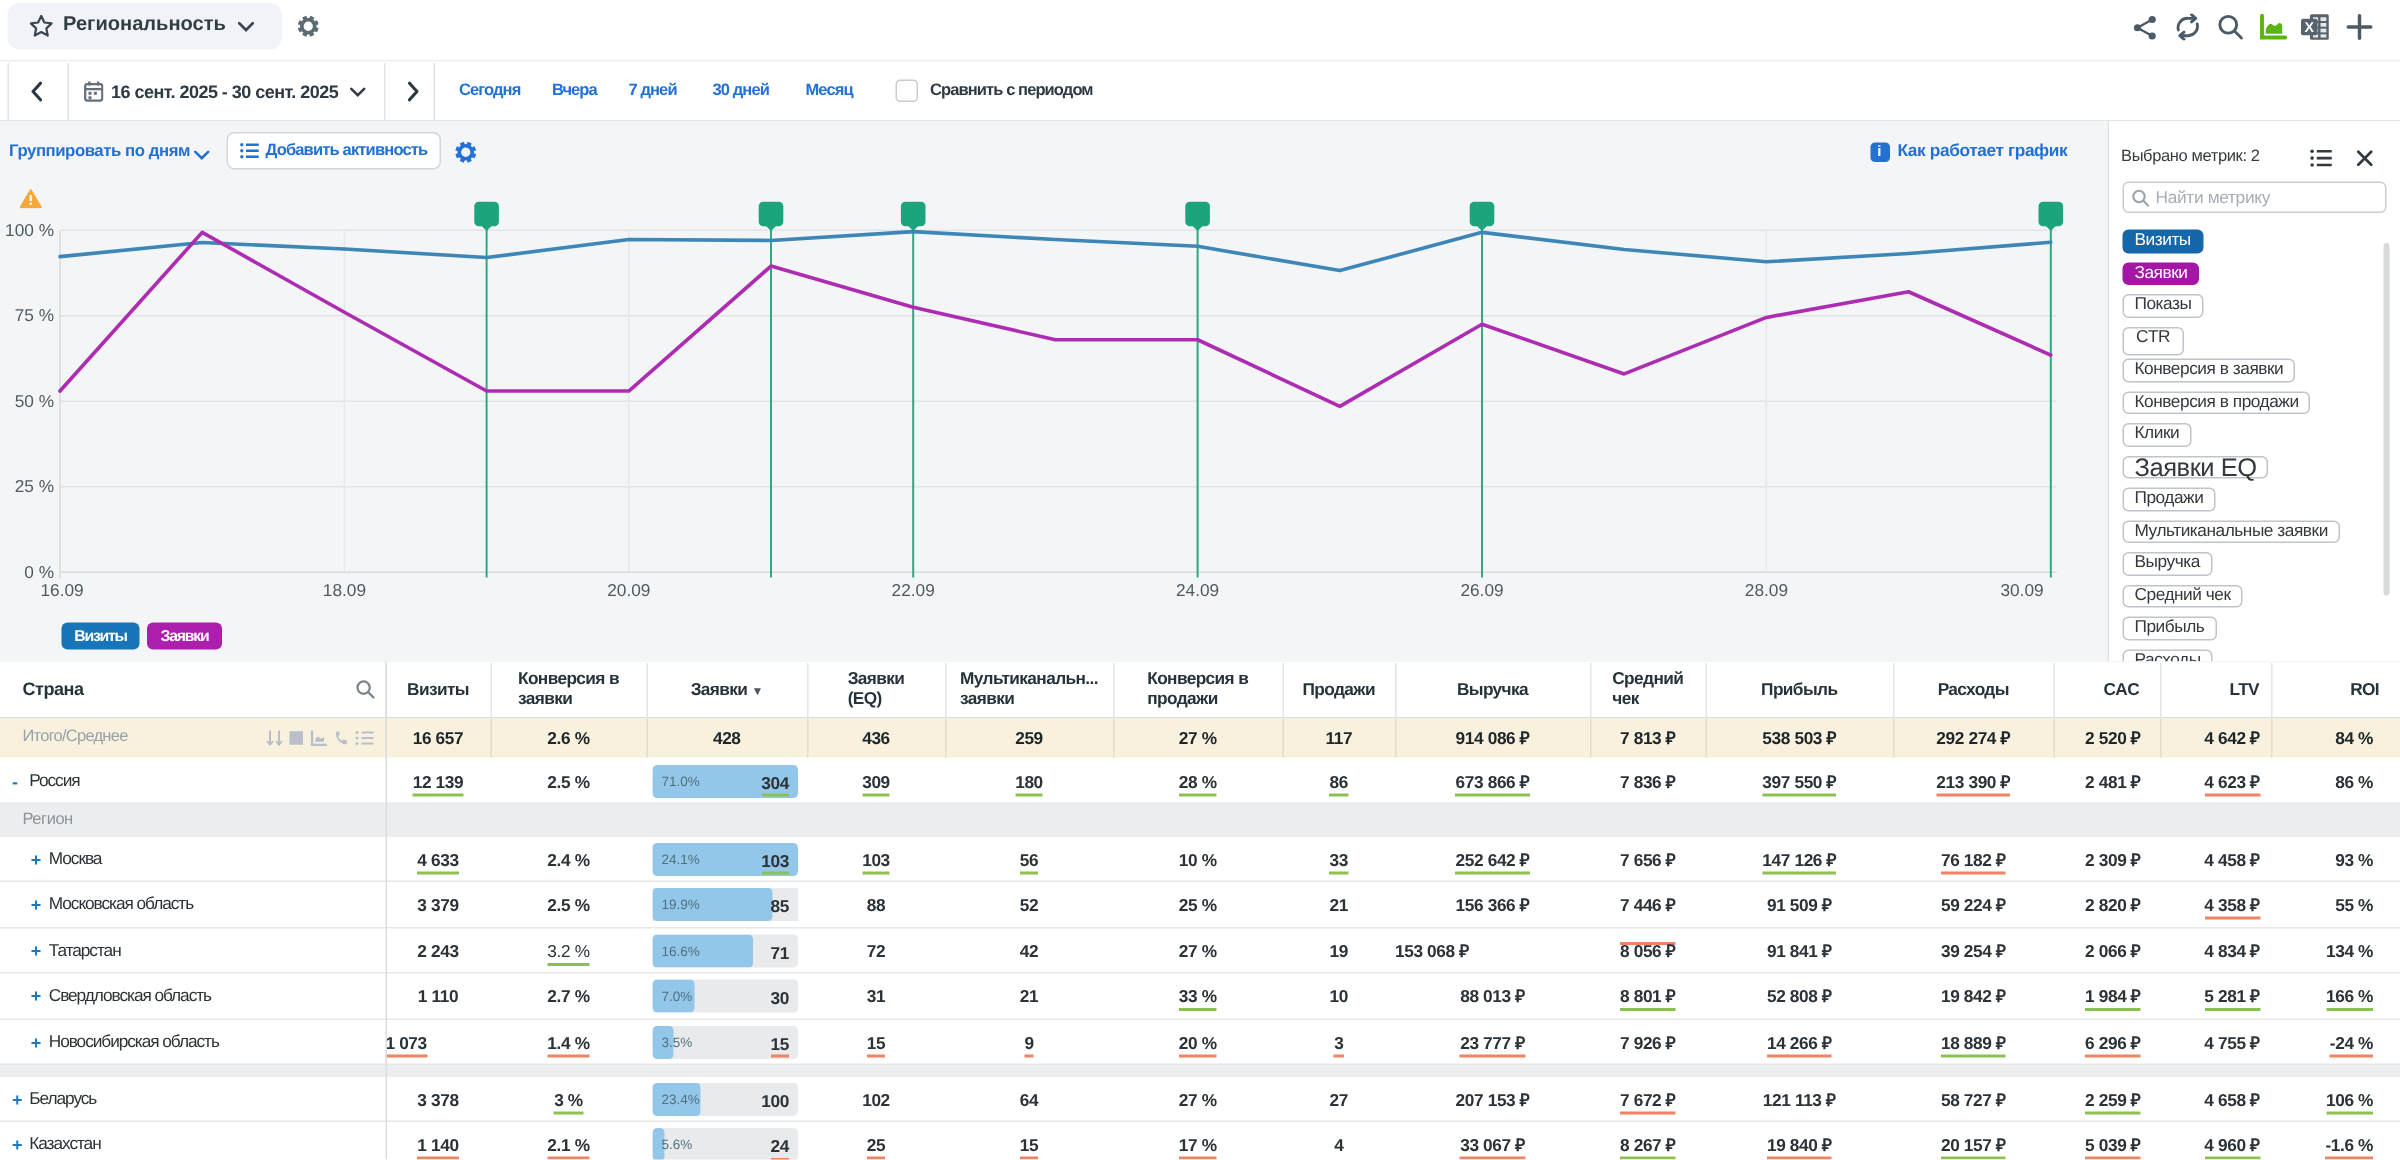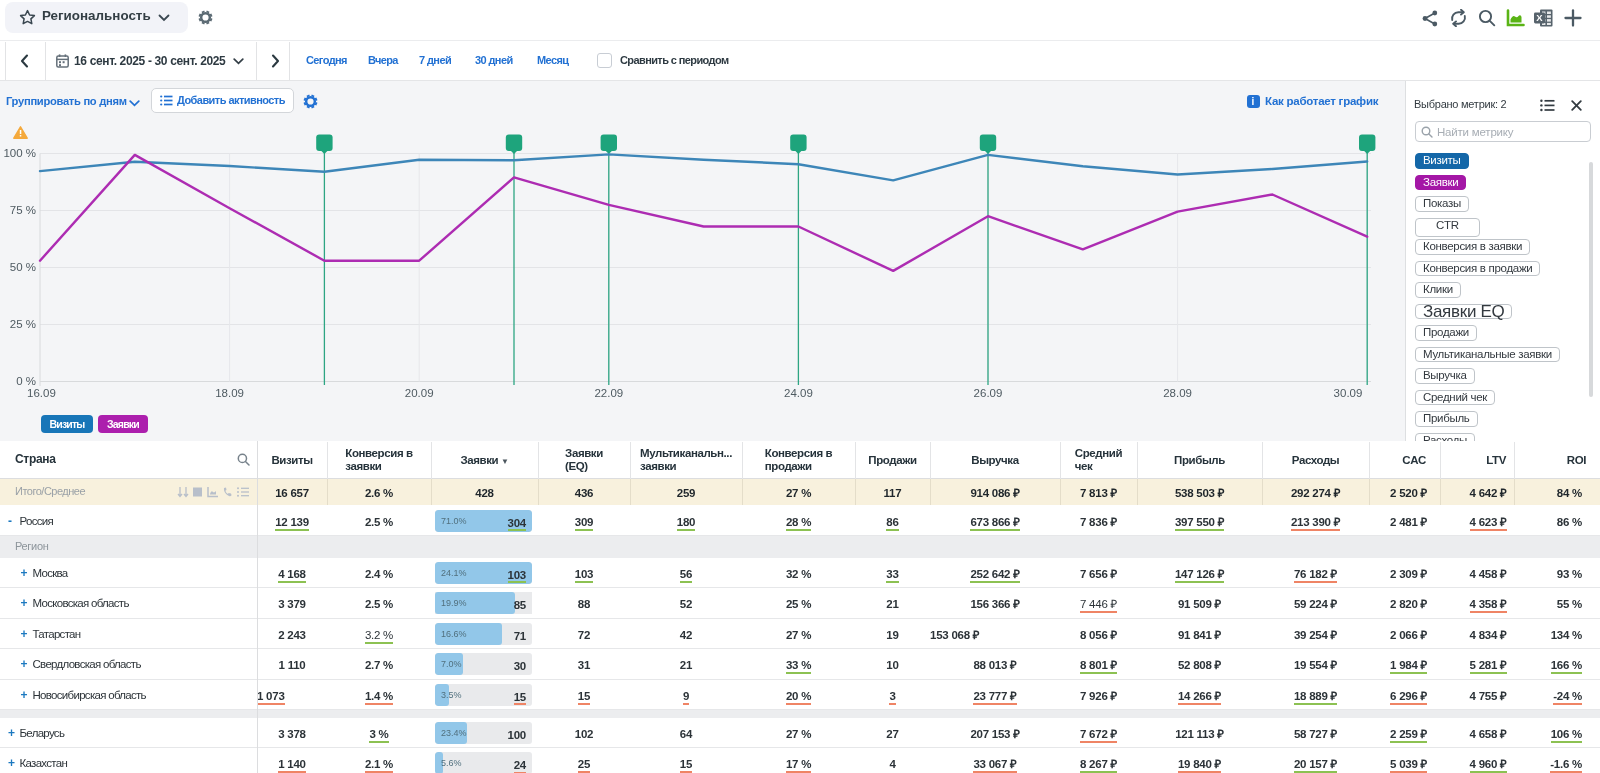--- a/index.html
+++ b/index.html
@@ -201,21 +201,21 @@
   </svg>
 <div class="abs" style="left:1415px;top:121px;width:176px;height:21px;background:#fff;border:1px solid #c9cdd2;border-radius:4px"></div>
 <svg class="abs" style="left:1421px;top:126px" width="12" height="12" viewBox="0 0 12 12">
 <circle cx="5" cy="5" r="3.8" fill="none" stroke="#9aa2aa" stroke-width="1.4"></circle>
 <line x1="7.9" y1="7.9" x2="11" y2="11" stroke="#9aa2aa" stroke-width="1.4" stroke-linecap="round"></line>
   </svg>
 <div class="abs txt" style="left:1437px;top:126px;font-size:11.5px;letter-spacing:-0.2px;color:#a7adb4">Найти метрику</div>
 <div class="abs txt" style="left:1415px;top:153.3px;height:15.5px;line-height:13.5px;padding:0 7px;font-size:11.5px;letter-spacing:-0.3px;background:#1467a8;color:#fff;border:1px solid #1467a8;border-radius:4px;display:inline-block">Визиты</div>
 <div class="abs txt" style="left:1415px;top:174.8px;height:15.5px;line-height:13.5px;padding:0 7px;font-size:11.5px;letter-spacing:-0.3px;background:#a417a6;color:#fff;border:1px solid #a417a6;border-radius:4px;display:inline-block">Заявки</div>
 <div class="abs txt" style="left:1415px;top:196.3px;height:15.5px;line-height:13.5px;padding:0 7px;font-size:11.5px;letter-spacing:-0.3px;background:#fff;color:#33393f;border:1px solid #bfc4c9;border-radius:4px;display:inline-block">Показы</div>
-<div class="abs txt" style="left:1415px;top:217.8px;height:19px;line-height:13.5px;padding:0 20px;font-size:11.5px;letter-spacing:-0.3px;background:#fff;color:#33393f;border:1px solid #bfc4c9;border-radius:4px;display:inline-block">CTR</div>
+<div class="abs txt" style="left:1415px;top:217.8px;height:19px;line-height:13.5px;padding:0 8px;font-size:11.5px;letter-spacing:-0.3px;background:#fff;color:#33393f;border:1px solid #bfc4c9;border-radius:4px;display:inline-block">CTR</div>
 <div class="abs txt" style="left:1415px;top:239.3px;height:15.5px;line-height:13.5px;padding:0 7px;font-size:11.5px;letter-spacing:-0.3px;background:#fff;color:#33393f;border:1px solid #bfc4c9;border-radius:4px;display:inline-block">Конверсия в заявки</div>
 <div class="abs txt" style="left:1415px;top:260.8px;height:15.5px;line-height:13.5px;padding:0 7px;font-size:11.5px;letter-spacing:-0.3px;background:#fff;color:#33393f;border:1px solid #bfc4c9;border-radius:4px;display:inline-block">Конверсия в продажи</div>
 <div class="abs txt" style="left:1415px;top:282.3px;height:15.5px;line-height:13.5px;padding:0 7px;font-size:11.5px;letter-spacing:-0.3px;background:#fff;color:#33393f;border:1px solid #bfc4c9;border-radius:4px;display:inline-block">Клики</div>
 <div class="abs txt" style="left:1415px;top:303.8px;height:15.5px;line-height:13.5px;padding:0 7px;font-size:17px;letter-spacing:-0.3px;background:#fff;color:#33393f;border:1px solid #bfc4c9;border-radius:4px;display:inline-block">Заявки EQ</div>
 <div class="abs txt" style="left:1415px;top:325.3px;height:15.5px;line-height:13.5px;padding:0 7px;font-size:11.5px;letter-spacing:-0.3px;background:#fff;color:#33393f;border:1px solid #bfc4c9;border-radius:4px;display:inline-block">Продажи</div>
 <div class="abs txt" style="left:1415px;top:346.8px;height:15.5px;line-height:13.5px;padding:0 7px;font-size:11.5px;letter-spacing:-0.3px;background:#fff;color:#33393f;border:1px solid #bfc4c9;border-radius:4px;display:inline-block">Мультиканальные заявки</div>
 <div class="abs txt" style="left:1415px;top:368.3px;height:15.5px;line-height:13.5px;padding:0 7px;font-size:11.5px;letter-spacing:-0.3px;background:#fff;color:#33393f;border:1px solid #bfc4c9;border-radius:4px;display:inline-block">Выручка</div>
 <div class="abs txt" style="left:1415px;top:389.8px;height:15.5px;line-height:13.5px;padding:0 7px;font-size:11.5px;letter-spacing:-0.3px;background:#fff;color:#33393f;border:1px solid #bfc4c9;border-radius:4px;display:inline-block">Средний чек</div>
 <div class="abs txt" style="left:1415px;top:411.3px;height:15.5px;line-height:13.5px;padding:0 7px;font-size:11.5px;letter-spacing:-0.3px;background:#fff;color:#33393f;border:1px solid #bfc4c9;border-radius:4px;display:inline-block">Прибыль</div>
 <div class="abs txt" style="left:1415px;top:432.8px;height:15.5px;line-height:13.5px;padding:0 7px;font-size:11.5px;letter-spacing:-0.3px;background:#fff;color:#33393f;border:1px solid #bfc4c9;border-radius:4px;display:inline-block">Расходы</div>
@@ -347,30 +347,30 @@
 <div class="abs" style="left:930px;top:520.5px;width:130px;text-align:center;transform:translateY(-50%)"><span class="txt" style="font-size:11.5px;letter-spacing:-0.25px;font-weight:600;color:#2c3338;border-bottom:2px solid #8cc152;padding-bottom:1px">673 866 ₽</span></div>
 <div class="abs" style="left:1060px;top:520.5px;width:77px;text-align:center;transform:translateY(-50%)"><span class="txt" style="font-size:11.5px;letter-spacing:-0.25px;font-weight:600;color:#2c3338;padding-bottom:1px">7 836 ₽</span></div>
 <div class="abs" style="left:1137px;top:520.5px;width:125px;text-align:center;transform:translateY(-50%)"><span class="txt" style="font-size:11.5px;letter-spacing:-0.25px;font-weight:600;color:#2c3338;border-bottom:2px solid #8cc152;padding-bottom:1px">397 550 ₽</span></div>
 <div class="abs" style="left:1262px;top:520.5px;width:107px;text-align:center;transform:translateY(-50%)"><span class="txt" style="font-size:11.5px;letter-spacing:-0.25px;font-weight:600;color:#2c3338;border-bottom:2px solid #ef8465;padding-bottom:1px">213 390 ₽</span></div>
 <div class="abs" style="left:1369px;top:520.5px;width:71px;text-align:right;padding-right:13px;transform:translateY(-50%)"><span class="txt" style="font-size:11.5px;letter-spacing:-0.25px;font-weight:600;color:#2c3338;padding-bottom:1px">2 481 ₽</span></div>
 <div class="abs" style="left:1440px;top:520.5px;width:74px;text-align:right;padding-right:7.5px;transform:translateY(-50%)"><span class="txt" style="font-size:11.5px;letter-spacing:-0.25px;font-weight:600;color:#2c3338;border-bottom:2px solid #ef8465;padding-bottom:1px">4 623 ₽</span></div>
 <div class="abs" style="left:1514px;top:520.5px;width:86px;text-align:right;padding-right:18px;transform:translateY(-50%)"><span class="txt" style="font-size:11.5px;letter-spacing:-0.25px;font-weight:600;color:#2c3338;padding-bottom:1px">86 %</span></div>
 <div class="abs" style="left:0;top:587.0px;width:1600px;height:1px;background:#e6e7e9"></div>
 <div class="abs txt" style="left:20.5px;top:572.75px;transform:translateY(-50%);font-size:12px;font-weight:700;color:#1c79c0">+</div>
 <div class="abs txt" style="left:32.5px;top:572.75px;transform:translateY(-50%);font-size:11.5px;letter-spacing:-0.7px;color:#2c3338">Москва</div>
-<div class="abs" style="left:257px;top:572.75px;width:70px;text-align:center;transform:translateY(-50%)"><span class="txt" style="font-size:11.5px;letter-spacing:-0.25px;font-weight:600;color:#2c3338;border-bottom:2px solid #8cc152;padding-bottom:1px">4 168</span></div>
+<div class="abs" style="left:257px;top:572.75px;width:70px;text-align:center;transform:translateY(-50%)"><span class="txt" style="font-size:11.5px;letter-spacing:-0.25px;font-weight:600;color:#2c3338;border-bottom:2px solid #8cc152;padding-bottom:1px">4 633</span></div>
 <div class="abs" style="left:327px;top:572.75px;width:104px;text-align:center;transform:translateY(-50%)"><span class="txt" style="font-size:11.5px;letter-spacing:-0.25px;font-weight:600;color:#2c3338;padding-bottom:1px">2.4 %</span></div>
 <div class="abs" style="left:435px;top:561.75px;width:97px;height:22px;background:#e9eaec;border-radius:3px;overflow:hidden">
     <div style="position:absolute;left:0;top:0;height:22px;width:100.0%;background:#92c7e9;border-radius:3px"></div>
     <div class="abs txt" style="left:6px;top:6px;font-size:9px;color:#51707e">24.1%</div>
     <div class="abs" style="right:6px;top:3px"><span class="txt" style="font-size:11.5px;letter-spacing:-0.25px;font-weight:600;color:#2c3338;border-bottom:2px solid #8cc152;padding-bottom:0.5px">103</span></div>
   </div>
 <div class="abs" style="left:538px;top:572.75px;width:92px;text-align:center;transform:translateY(-50%)"><span class="txt" style="font-size:11.5px;letter-spacing:-0.25px;font-weight:600;color:#2c3338;border-bottom:2px solid #8cc152;padding-bottom:1px">103</span></div>
 <div class="abs" style="left:630px;top:572.75px;width:112px;text-align:center;transform:translateY(-50%)"><span class="txt" style="font-size:11.5px;letter-spacing:-0.25px;font-weight:600;color:#2c3338;border-bottom:2px solid #8cc152;padding-bottom:1px">56</span></div>
-<div class="abs" style="left:742px;top:572.75px;width:113px;text-align:center;transform:translateY(-50%)"><span class="txt" style="font-size:11.5px;letter-spacing:-0.25px;font-weight:600;color:#2c3338;padding-bottom:1px">32 %</span></div>
+<div class="abs" style="left:742px;top:572.75px;width:113px;text-align:center;transform:translateY(-50%)"><span class="txt" style="font-size:11.5px;letter-spacing:-0.25px;font-weight:600;color:#2c3338;padding-bottom:1px">10 %</span></div>
 <div class="abs" style="left:855px;top:572.75px;width:75px;text-align:center;transform:translateY(-50%)"><span class="txt" style="font-size:11.5px;letter-spacing:-0.25px;font-weight:600;color:#2c3338;border-bottom:2px solid #8cc152;padding-bottom:1px">33</span></div>
 <div class="abs" style="left:930px;top:572.75px;width:130px;text-align:center;transform:translateY(-50%)"><span class="txt" style="font-size:11.5px;letter-spacing:-0.25px;font-weight:600;color:#2c3338;border-bottom:2px solid #8cc152;padding-bottom:1px">252 642 ₽</span></div>
 <div class="abs" style="left:1060px;top:572.75px;width:77px;text-align:center;transform:translateY(-50%)"><span class="txt" style="font-size:11.5px;letter-spacing:-0.25px;font-weight:600;color:#2c3338;padding-bottom:1px">7 656 ₽</span></div>
 <div class="abs" style="left:1137px;top:572.75px;width:125px;text-align:center;transform:translateY(-50%)"><span class="txt" style="font-size:11.5px;letter-spacing:-0.25px;font-weight:600;color:#2c3338;border-bottom:2px solid #8cc152;padding-bottom:1px">147 126 ₽</span></div>
 <div class="abs" style="left:1262px;top:572.75px;width:107px;text-align:center;transform:translateY(-50%)"><span class="txt" style="font-size:11.5px;letter-spacing:-0.25px;font-weight:600;color:#2c3338;border-bottom:2px solid #ef8465;padding-bottom:1px">76 182 ₽</span></div>
 <div class="abs" style="left:1369px;top:572.75px;width:71px;text-align:right;padding-right:13px;transform:translateY(-50%)"><span class="txt" style="font-size:11.5px;letter-spacing:-0.25px;font-weight:600;color:#2c3338;padding-bottom:1px">2 309 ₽</span></div>
 <div class="abs" style="left:1440px;top:572.75px;width:74px;text-align:right;padding-right:7.5px;transform:translateY(-50%)"><span class="txt" style="font-size:11.5px;letter-spacing:-0.25px;font-weight:600;color:#2c3338;padding-bottom:1px">4 458 ₽</span></div>
 <div class="abs" style="left:1514px;top:572.75px;width:86px;text-align:right;padding-right:18px;transform:translateY(-50%)"><span class="txt" style="font-size:11.5px;letter-spacing:-0.25px;font-weight:600;color:#2c3338;padding-bottom:1px">93 %</span></div>
 <div class="abs" style="left:0;top:617.5px;width:1600px;height:1px;background:#e6e7e9"></div>
 <div class="abs txt" style="left:20.5px;top:603.25px;transform:translateY(-50%);font-size:12px;font-weight:700;color:#1c79c0">+</div>
@@ -380,21 +380,21 @@
 <div class="abs" style="left:435px;top:592.25px;width:97px;height:22px;background:#e9eaec;border-radius:0;overflow:hidden">
     <div style="position:absolute;left:0;top:0;height:22px;width:82.5%;background:#92c7e9;border-radius:3px"></div>
     <div class="abs txt" style="left:6px;top:6px;font-size:9px;color:#51707e">19.9%</div>
     <div class="abs" style="right:6px;top:3px"><span class="txt" style="font-size:11.5px;letter-spacing:-0.25px;font-weight:600;color:#2c3338;padding-bottom:0.5px">85</span></div>
   </div>
 <div class="abs" style="left:538px;top:603.25px;width:92px;text-align:center;transform:translateY(-50%)"><span class="txt" style="font-size:11.5px;letter-spacing:-0.25px;font-weight:600;color:#2c3338;padding-bottom:1px">88</span></div>
 <div class="abs" style="left:630px;top:603.25px;width:112px;text-align:center;transform:translateY(-50%)"><span class="txt" style="font-size:11.5px;letter-spacing:-0.25px;font-weight:600;color:#2c3338;padding-bottom:1px">52</span></div>
 <div class="abs" style="left:742px;top:603.25px;width:113px;text-align:center;transform:translateY(-50%)"><span class="txt" style="font-size:11.5px;letter-spacing:-0.25px;font-weight:600;color:#2c3338;padding-bottom:1px">25 %</span></div>
 <div class="abs" style="left:855px;top:603.25px;width:75px;text-align:center;transform:translateY(-50%)"><span class="txt" style="font-size:11.5px;letter-spacing:-0.25px;font-weight:600;color:#2c3338;padding-bottom:1px">21</span></div>
 <div class="abs" style="left:930px;top:603.25px;width:130px;text-align:center;transform:translateY(-50%)"><span class="txt" style="font-size:11.5px;letter-spacing:-0.25px;font-weight:600;color:#2c3338;padding-bottom:1px">156 366 ₽</span></div>
-<div class="abs" style="left:1060px;top:603.25px;width:77px;text-align:center;transform:translateY(-50%)"><span class="txt" style="font-size:11.5px;letter-spacing:-0.25px;font-weight:400;color:#2c3338;border-bottom:2px solid #ef8465;padding-bottom:1px">7 446 ₽</span></div>
+<div class="abs" style="left:1060px;top:603.25px;width:77px;text-align:center;transform:translateY(-50%)"><span class="txt" style="font-size:11.5px;letter-spacing:-0.25px;font-weight:700;color:#2c3338;border-bottom:2px solid #ef8465;padding-bottom:18px">7 446 ₽</span></div>
 <div class="abs" style="left:1137px;top:603.25px;width:125px;text-align:center;transform:translateY(-50%)"><span class="txt" style="font-size:11.5px;letter-spacing:-0.25px;font-weight:600;color:#2c3338;padding-bottom:1px">91 509 ₽</span></div>
 <div class="abs" style="left:1262px;top:603.25px;width:107px;text-align:center;transform:translateY(-50%)"><span class="txt" style="font-size:11.5px;letter-spacing:-0.25px;font-weight:600;color:#2c3338;padding-bottom:1px">59 224 ₽</span></div>
 <div class="abs" style="left:1369px;top:603.25px;width:71px;text-align:right;padding-right:13px;transform:translateY(-50%)"><span class="txt" style="font-size:11.5px;letter-spacing:-0.25px;font-weight:600;color:#2c3338;padding-bottom:1px">2 820 ₽</span></div>
 <div class="abs" style="left:1440px;top:603.25px;width:74px;text-align:right;padding-right:7.5px;transform:translateY(-50%)"><span class="txt" style="font-size:11.5px;letter-spacing:-0.25px;font-weight:600;color:#2c3338;border-bottom:2px solid #ef8465;padding-bottom:1px">4 358 ₽</span></div>
 <div class="abs" style="left:1514px;top:603.25px;width:86px;text-align:right;padding-right:18px;transform:translateY(-50%)"><span class="txt" style="font-size:11.5px;letter-spacing:-0.25px;font-weight:600;color:#2c3338;padding-bottom:1px">55 %</span></div>
 <div class="abs" style="left:0;top:648.0px;width:1600px;height:1px;background:#e6e7e9"></div>
 <div class="abs txt" style="left:20.5px;top:633.75px;transform:translateY(-50%);font-size:12px;font-weight:700;color:#1c79c0">+</div>
 <div class="abs txt" style="left:32.5px;top:633.75px;transform:translateY(-50%);font-size:11.5px;letter-spacing:-0.7px;color:#2c3338">Татарстан</div>
 <div class="abs" style="left:257px;top:633.75px;width:70px;text-align:center;transform:translateY(-50%)"><span class="txt" style="font-size:11.5px;letter-spacing:-0.25px;font-weight:600;color:#2c3338;padding-bottom:1px">2 243</span></div>
 <div class="abs" style="left:327px;top:633.75px;width:104px;text-align:center;transform:translateY(-50%)"><span class="txt" style="font-size:11.5px;letter-spacing:-0.25px;font-weight:400;color:#2c3338;border-bottom:2px solid #8cc152;padding-bottom:1px">3.2 %</span></div>
@@ -424,21 +424,21 @@
     <div class="abs txt" style="left:6px;top:6px;font-size:9px;color:#51707e">7.0%</div>
     <div class="abs" style="right:6px;top:3px"><span class="txt" style="font-size:11.5px;letter-spacing:-0.25px;font-weight:600;color:#2c3338;padding-bottom:0.5px">30</span></div>
   </div>
 <div class="abs" style="left:538px;top:664.25px;width:92px;text-align:center;transform:translateY(-50%)"><span class="txt" style="font-size:11.5px;letter-spacing:-0.25px;font-weight:600;color:#2c3338;padding-bottom:1px">31</span></div>
 <div class="abs" style="left:630px;top:664.25px;width:112px;text-align:center;transform:translateY(-50%)"><span class="txt" style="font-size:11.5px;letter-spacing:-0.25px;font-weight:600;color:#2c3338;padding-bottom:1px">21</span></div>
 <div class="abs" style="left:742px;top:664.25px;width:113px;text-align:center;transform:translateY(-50%)"><span class="txt" style="font-size:11.5px;letter-spacing:-0.25px;font-weight:600;color:#2c3338;border-bottom:2px solid #8cc152;padding-bottom:1px">33 %</span></div>
 <div class="abs" style="left:855px;top:664.25px;width:75px;text-align:center;transform:translateY(-50%)"><span class="txt" style="font-size:11.5px;letter-spacing:-0.25px;font-weight:600;color:#2c3338;padding-bottom:1px">10</span></div>
 <div class="abs" style="left:930px;top:664.25px;width:130px;text-align:center;transform:translateY(-50%)"><span class="txt" style="font-size:11.5px;letter-spacing:-0.25px;font-weight:600;color:#2c3338;padding-bottom:1px">88 013 ₽</span></div>
 <div class="abs" style="left:1060px;top:664.25px;width:77px;text-align:center;transform:translateY(-50%)"><span class="txt" style="font-size:11.5px;letter-spacing:-0.25px;font-weight:600;color:#2c3338;border-bottom:2px solid #8cc152;padding-bottom:1px">8 801 ₽</span></div>
 <div class="abs" style="left:1137px;top:664.25px;width:125px;text-align:center;transform:translateY(-50%)"><span class="txt" style="font-size:11.5px;letter-spacing:-0.25px;font-weight:600;color:#2c3338;padding-bottom:1px">52 808 ₽</span></div>
-<div class="abs" style="left:1262px;top:664.25px;width:107px;text-align:center;transform:translateY(-50%)"><span class="txt" style="font-size:11.5px;letter-spacing:-0.25px;font-weight:600;color:#2c3338;padding-bottom:1px">19 554 ₽</span></div>
+<div class="abs" style="left:1262px;top:664.25px;width:107px;text-align:center;transform:translateY(-50%)"><span class="txt" style="font-size:11.5px;letter-spacing:-0.25px;font-weight:600;color:#2c3338;padding-bottom:1px">19 842 ₽</span></div>
 <div class="abs" style="left:1369px;top:664.25px;width:71px;text-align:right;padding-right:13px;transform:translateY(-50%)"><span class="txt" style="font-size:11.5px;letter-spacing:-0.25px;font-weight:600;color:#2c3338;border-bottom:2px solid #8cc152;padding-bottom:1px">1 984 ₽</span></div>
 <div class="abs" style="left:1440px;top:664.25px;width:74px;text-align:right;padding-right:7.5px;transform:translateY(-50%)"><span class="txt" style="font-size:11.5px;letter-spacing:-0.25px;font-weight:600;color:#2c3338;border-bottom:2px solid #8cc152;padding-bottom:1px">5 281 ₽</span></div>
 <div class="abs" style="left:1514px;top:664.25px;width:86px;text-align:right;padding-right:18px;transform:translateY(-50%)"><span class="txt" style="font-size:11.5px;letter-spacing:-0.25px;font-weight:600;color:#2c3338;border-bottom:2px solid #8cc152;padding-bottom:1px">166 %</span></div>
 <div class="abs" style="left:0;top:709.0px;width:1600px;height:1px;background:#e6e7e9"></div>
 <div class="abs txt" style="left:20.5px;top:694.75px;transform:translateY(-50%);font-size:12px;font-weight:700;color:#1c79c0">+</div>
 <div class="abs txt" style="left:32.5px;top:694.75px;transform:translateY(-50%);font-size:11.5px;letter-spacing:-0.7px;color:#2c3338">Новосибирская область</div>
 <div class="abs" style="left:257px;top:694.75px;width:70px;text-align:left;transform:translateY(-50%)"><span class="txt" style="font-size:11.5px;letter-spacing:-0.25px;font-weight:600;color:#2c3338;border-bottom:2px solid #ef8465;padding-bottom:1px">1 073</span></div>
 <div class="abs" style="left:327px;top:694.75px;width:104px;text-align:center;transform:translateY(-50%)"><span class="txt" style="font-size:11.5px;letter-spacing:-0.25px;font-weight:600;color:#2c3338;border-bottom:2px solid #ef8465;padding-bottom:1px">1.4 %</span></div>
 <div class="abs" style="left:435px;top:683.75px;width:97px;height:22px;background:#e9eaec;border-radius:3px;overflow:hidden">
     <div style="position:absolute;left:0;top:0;height:22px;width:14.6%;background:#92c7e9;border-radius:3px"></div>

